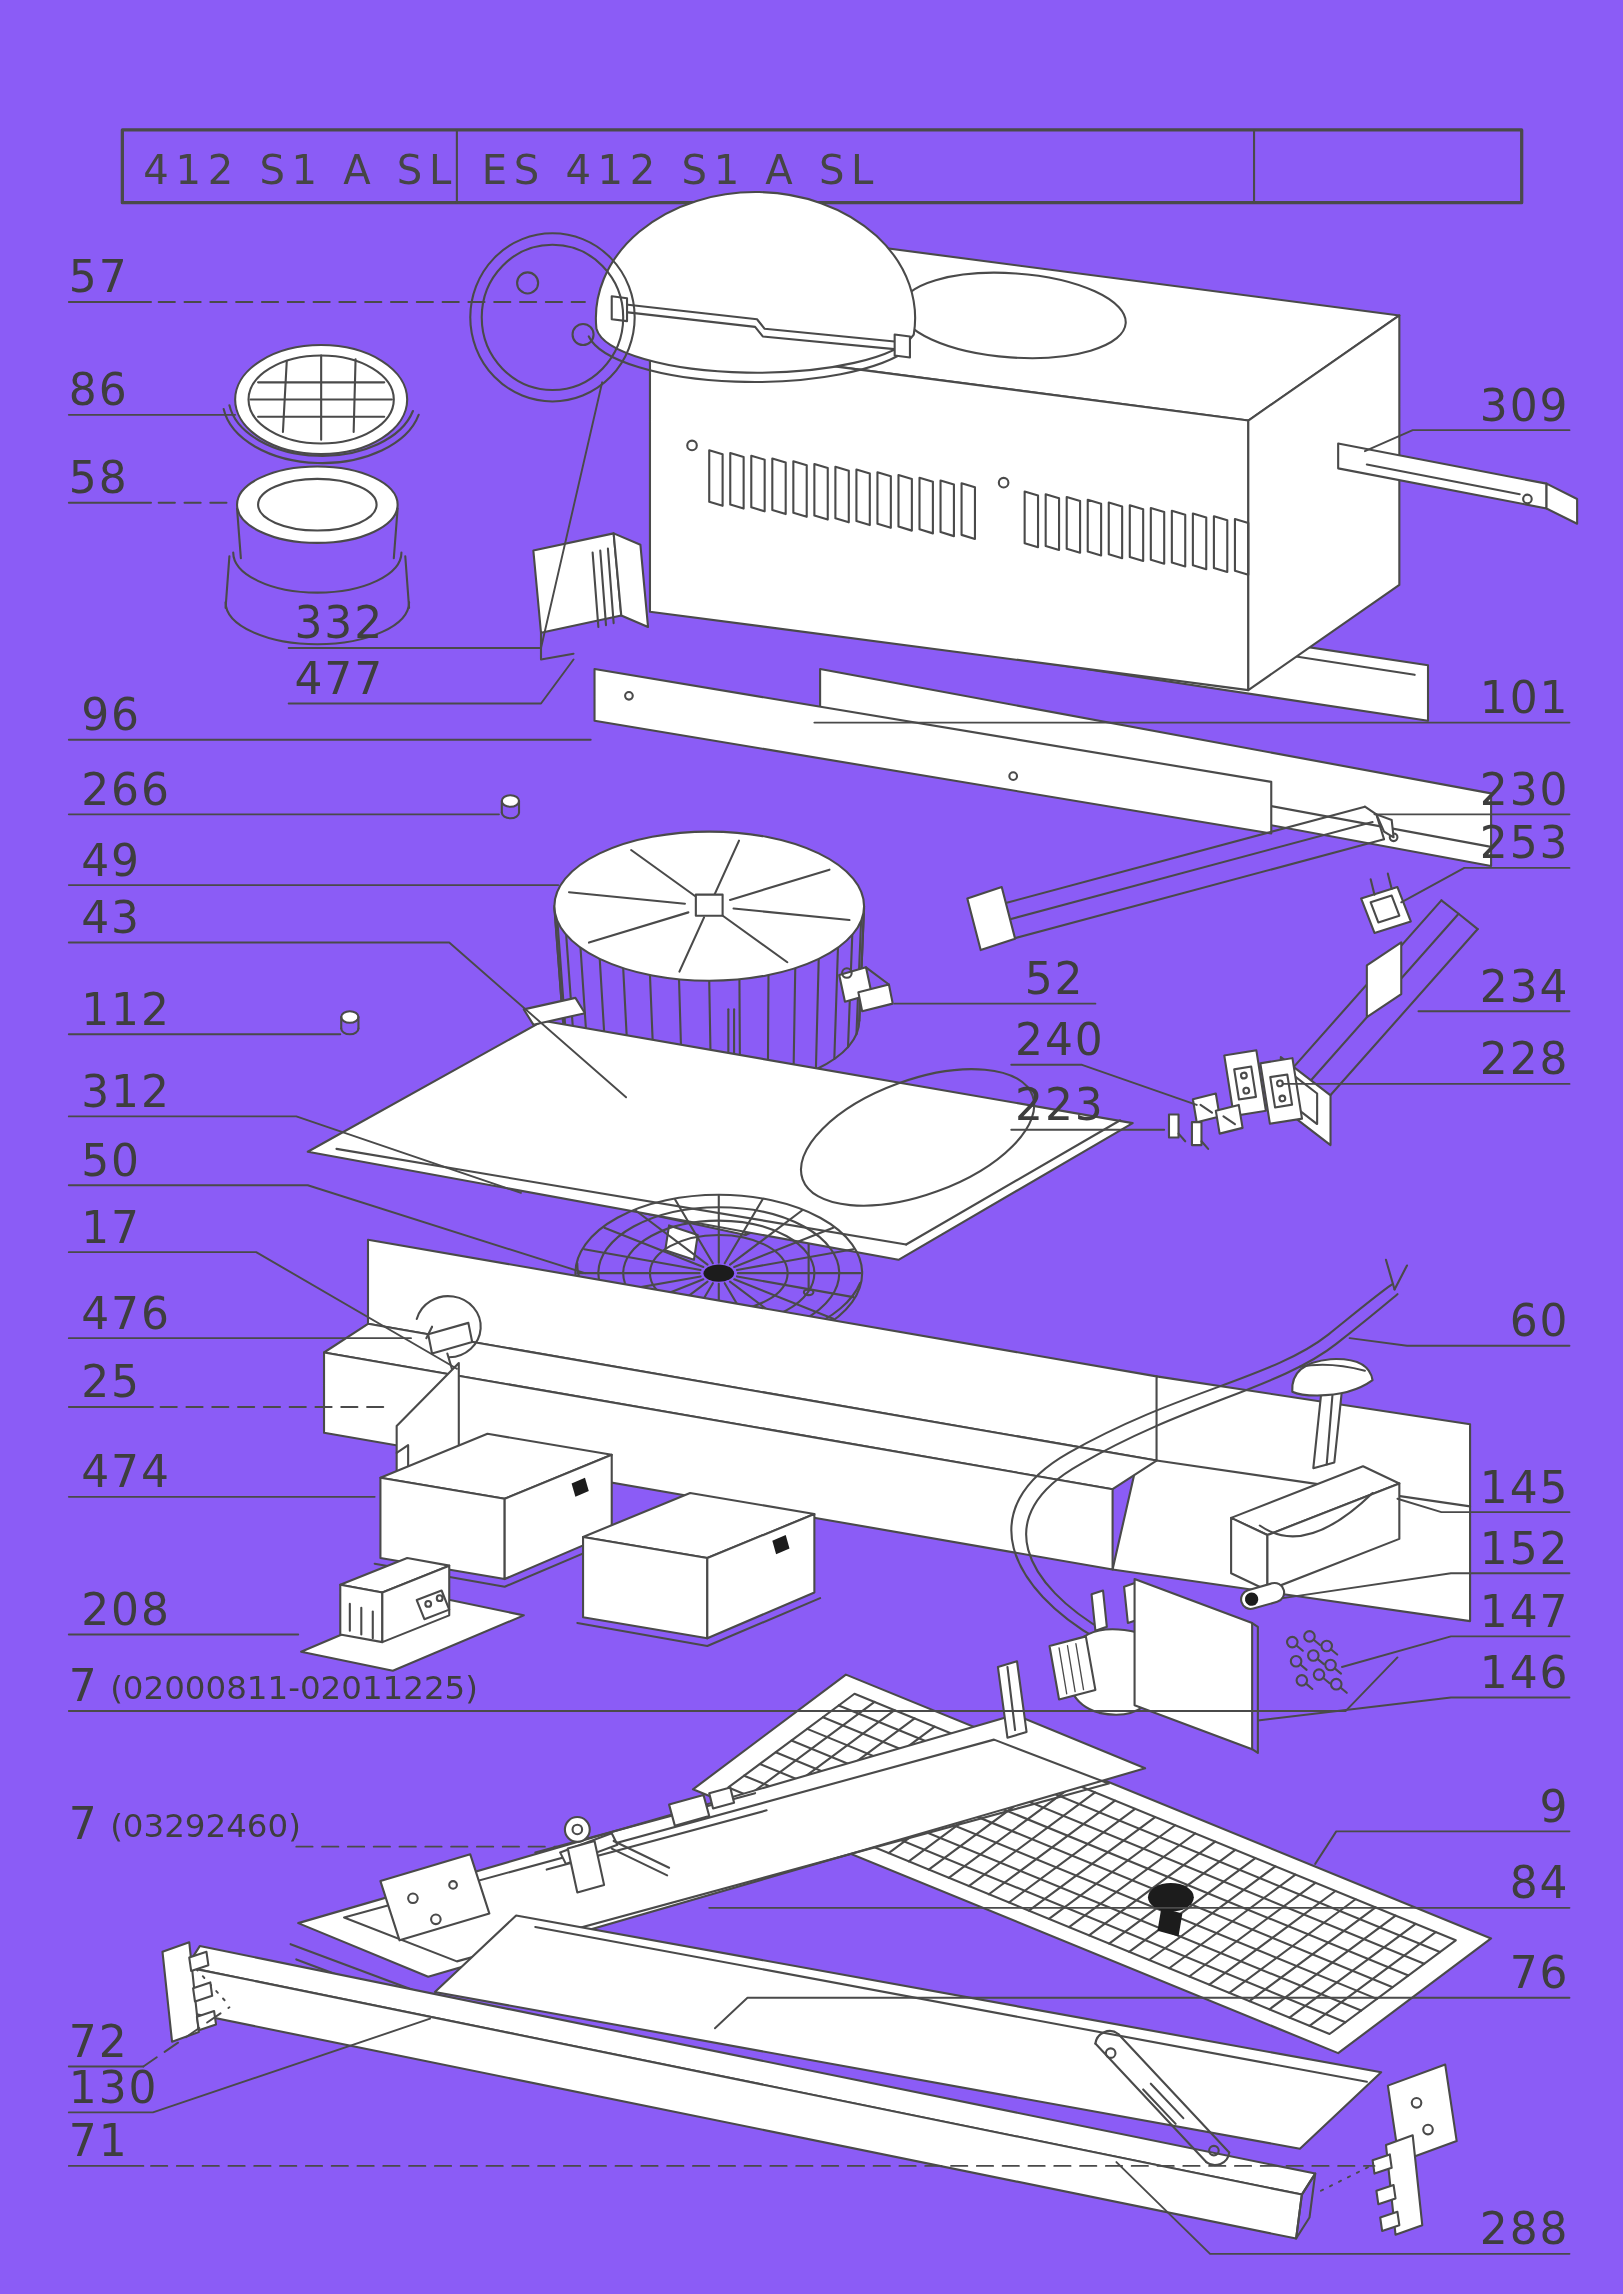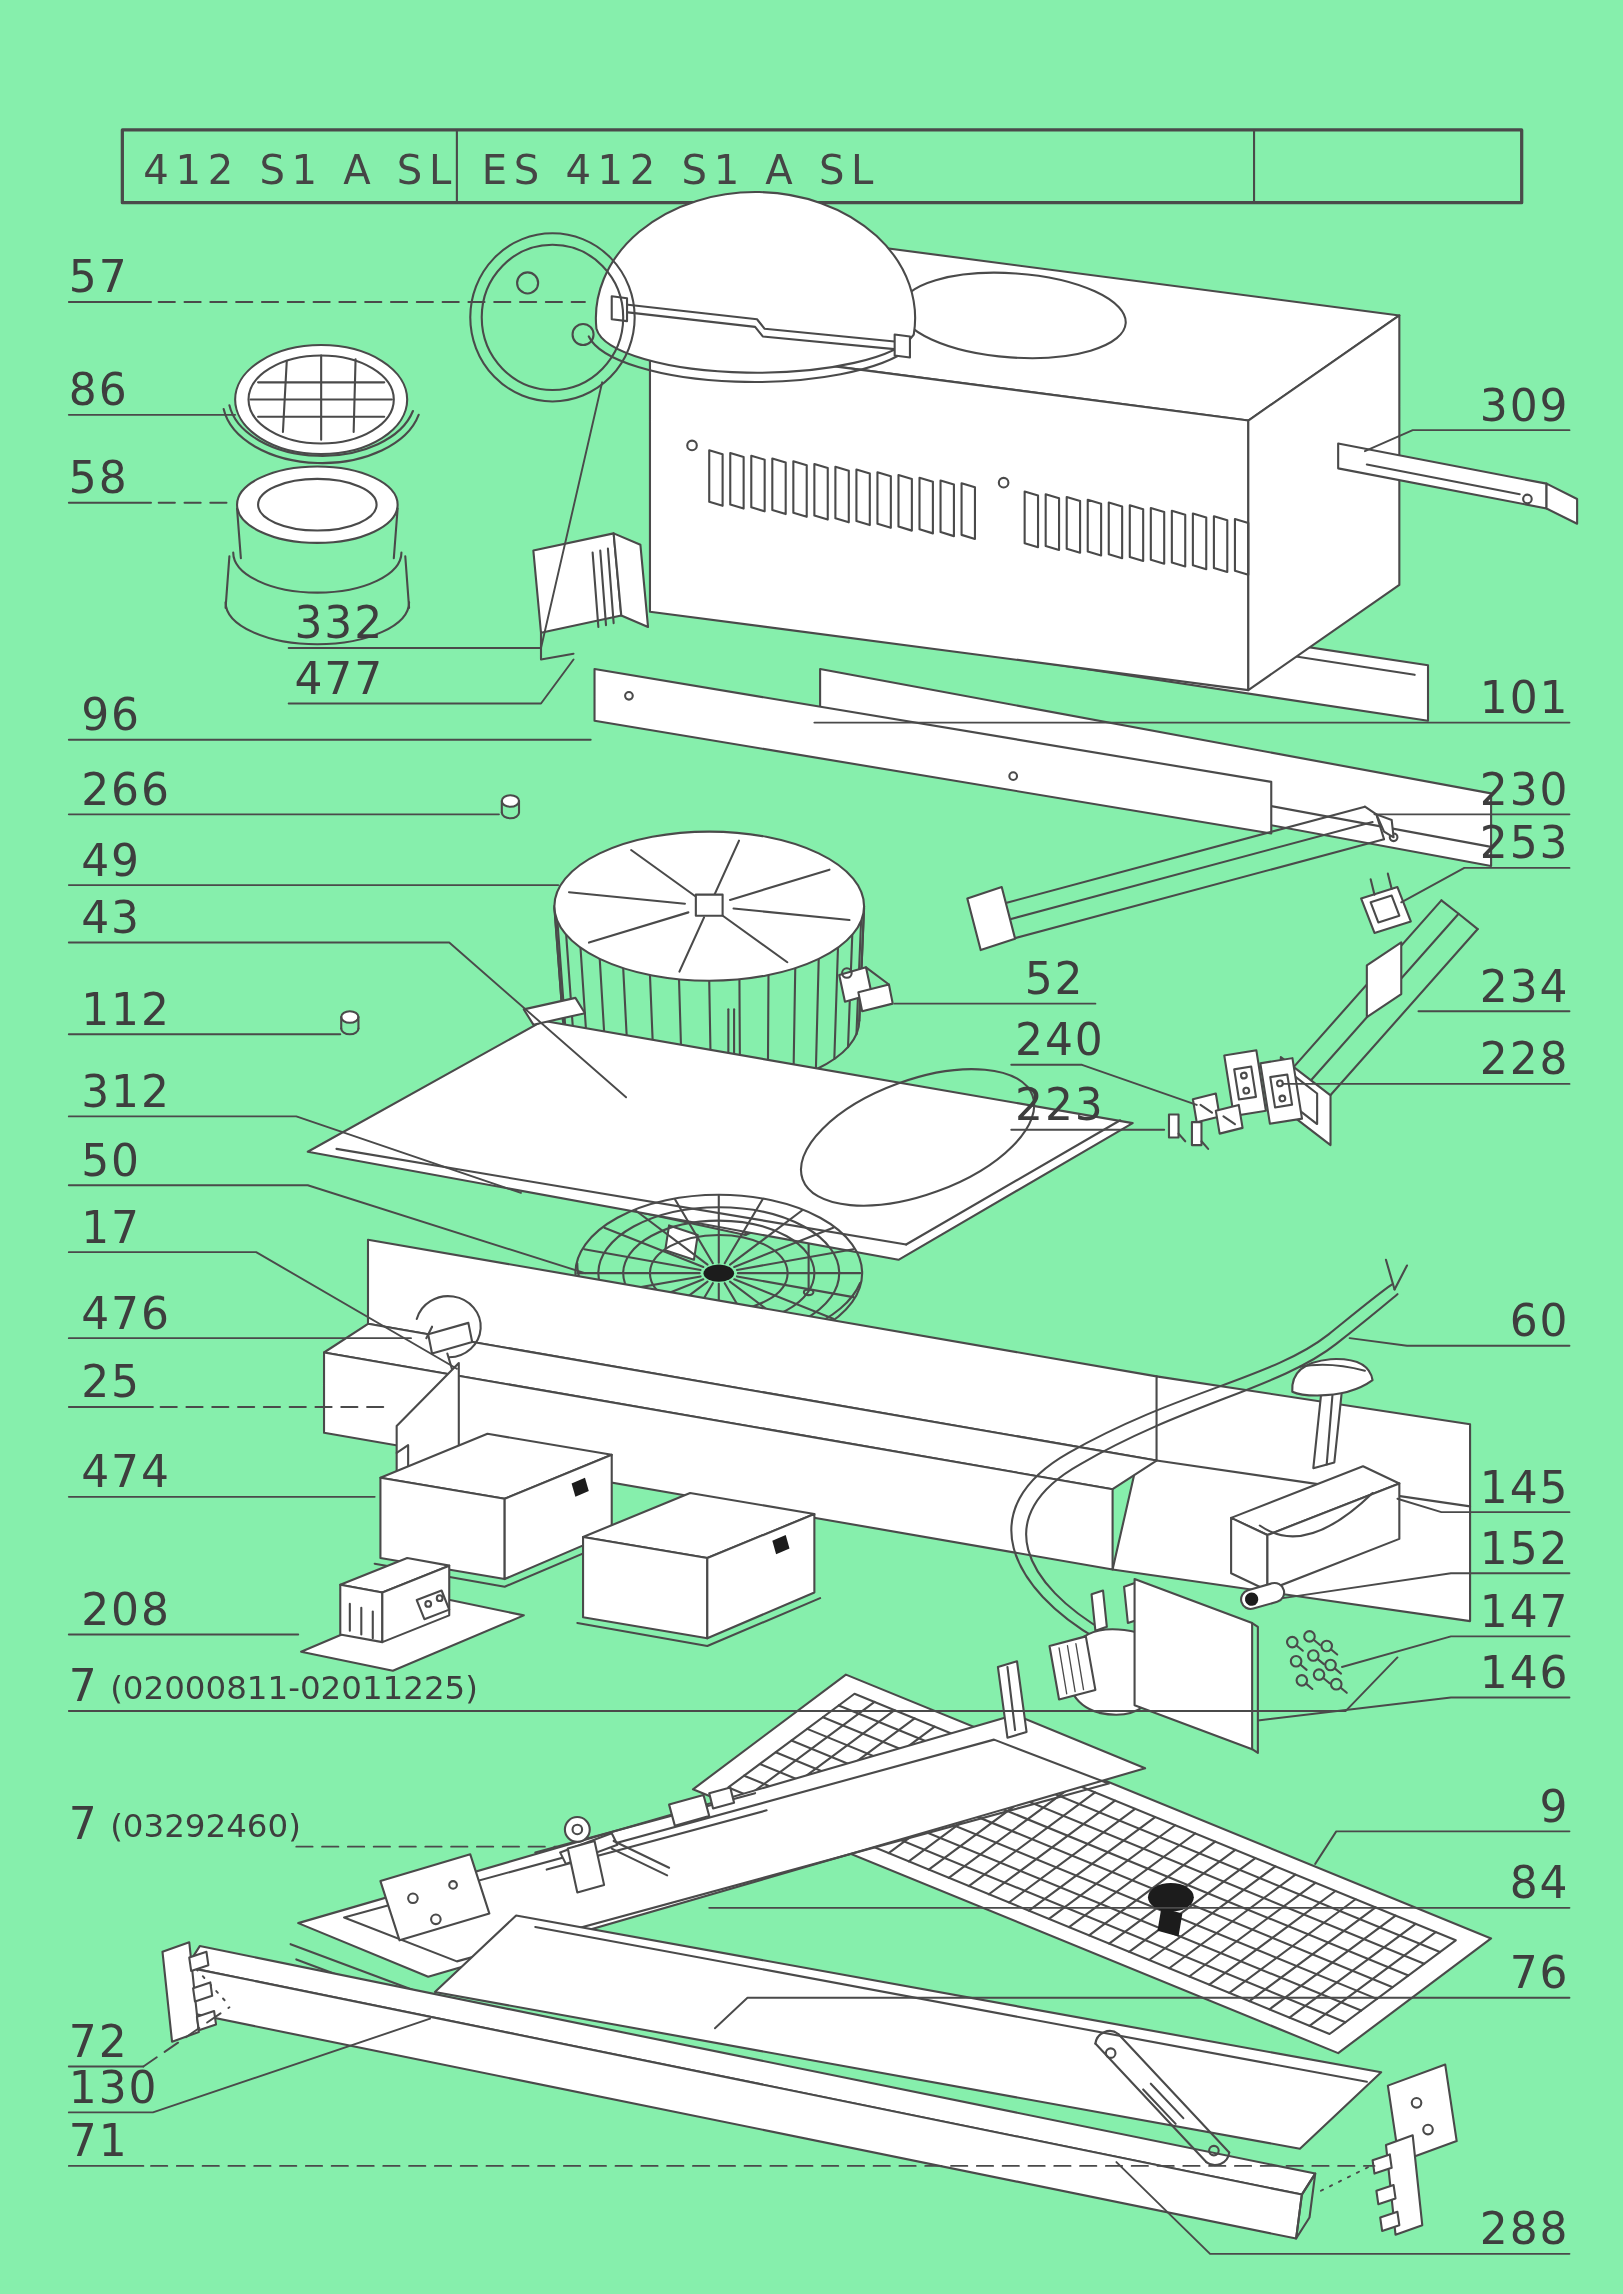--- a/index.html
+++ b/index.html
@@ -1,16 +1,16 @@
 <!DOCTYPE html>
 <html><head>
 <meta charset="utf-8">
 <style>
   html,body{margin:0;padding:0;background:#ffffff;}
-  .page{width:1623px;height:2294px;position:relative;background:#86efac;}
+  .page{width:1623px;height:2294px;position:relative;background:#8b5cf6;}
   svg{display:block;}
   
   path,line,ellipse,circle,rect,polyline,polygon{
     stroke:#4a4a4a;stroke-width:2.2;fill:none;
     stroke-linejoin:round;stroke-linecap:round;vector-effect:none;
   }
   .f{fill:#ffffff;}
   .fd{fill:#1c1c1c;stroke:none;}
   .thick{stroke-width:3.4;}
   .thin{stroke-width:1.4;}

